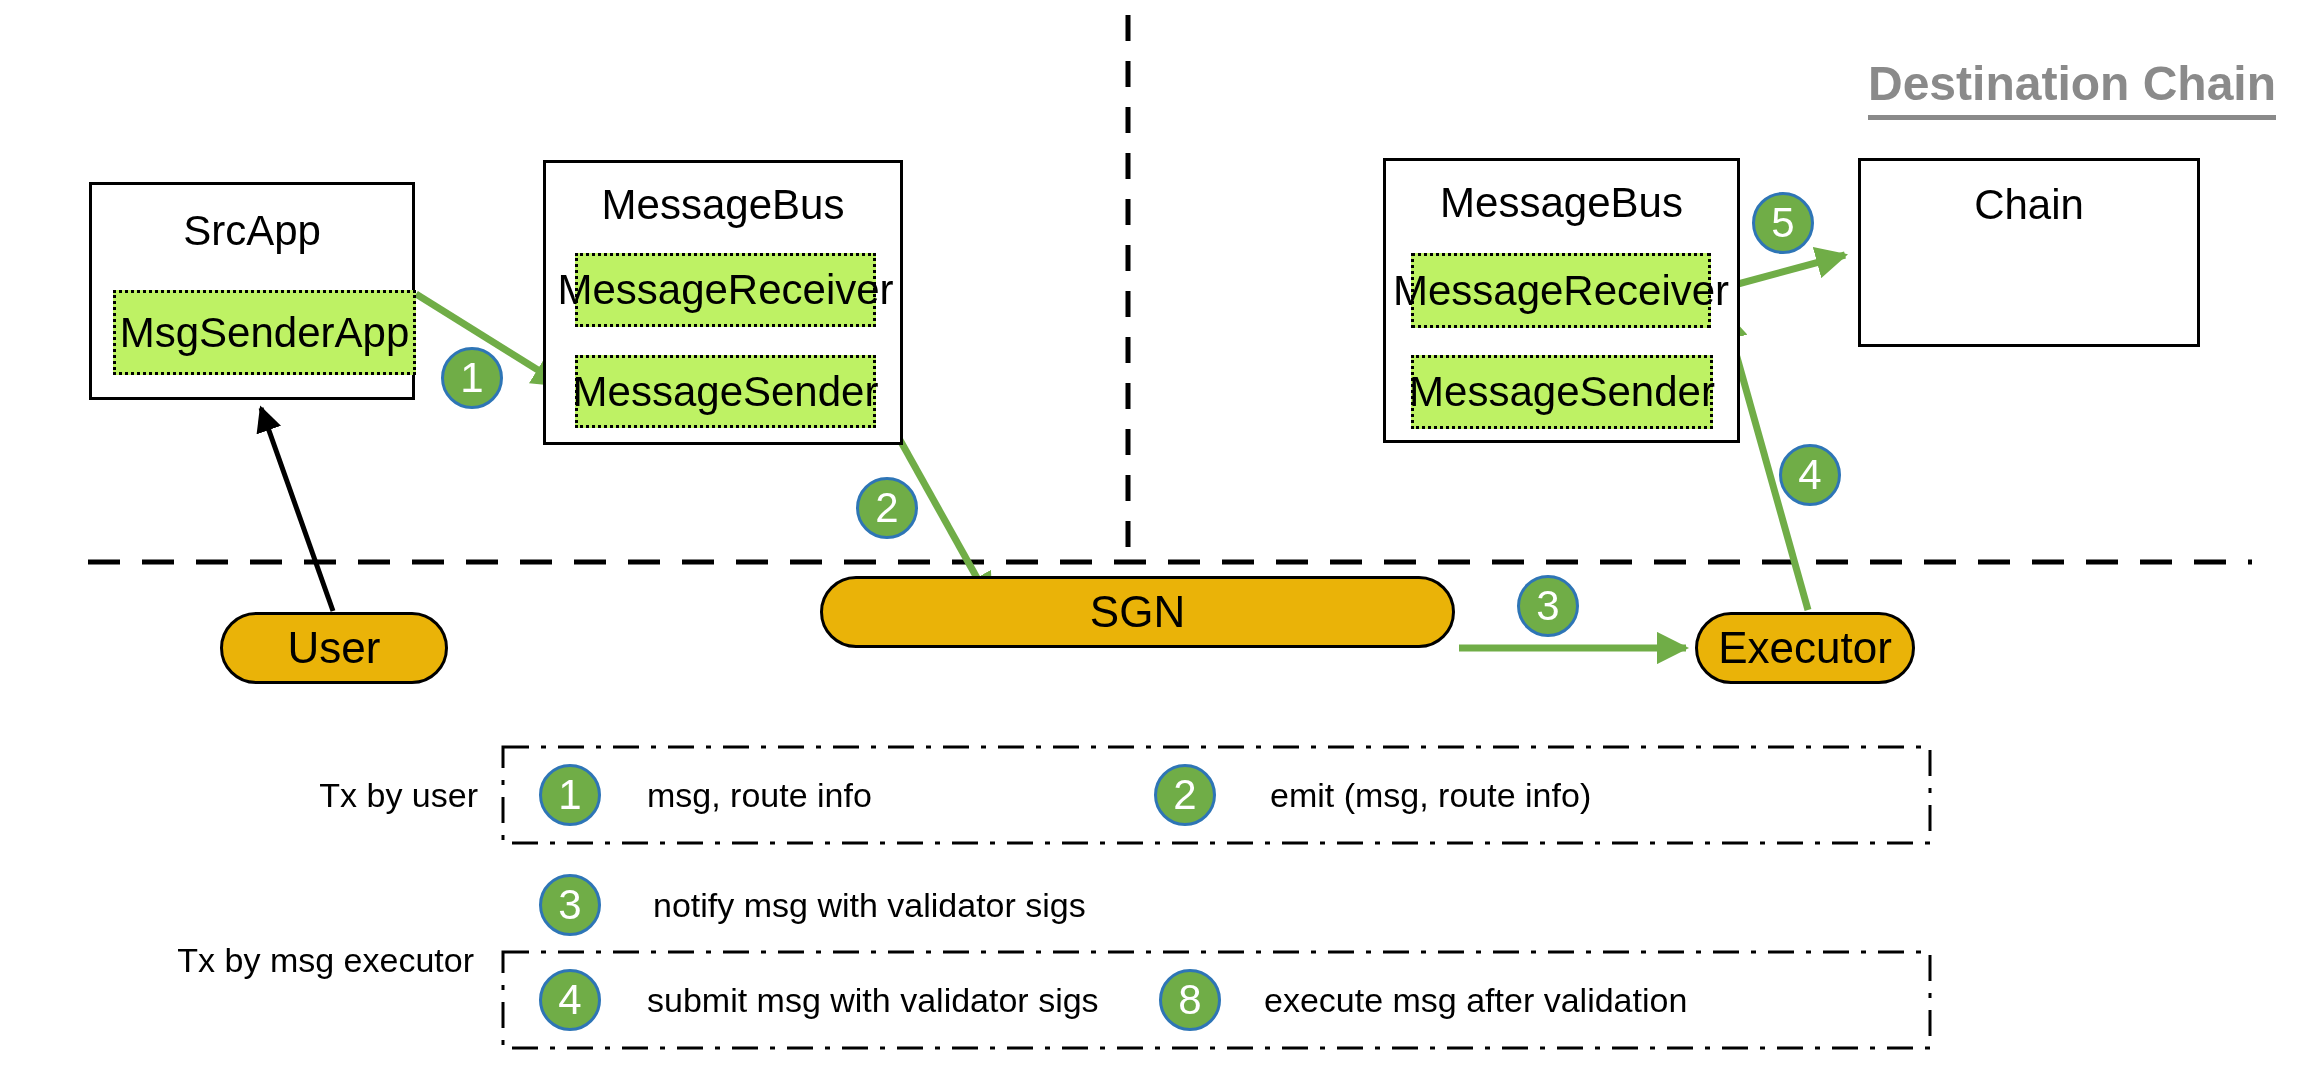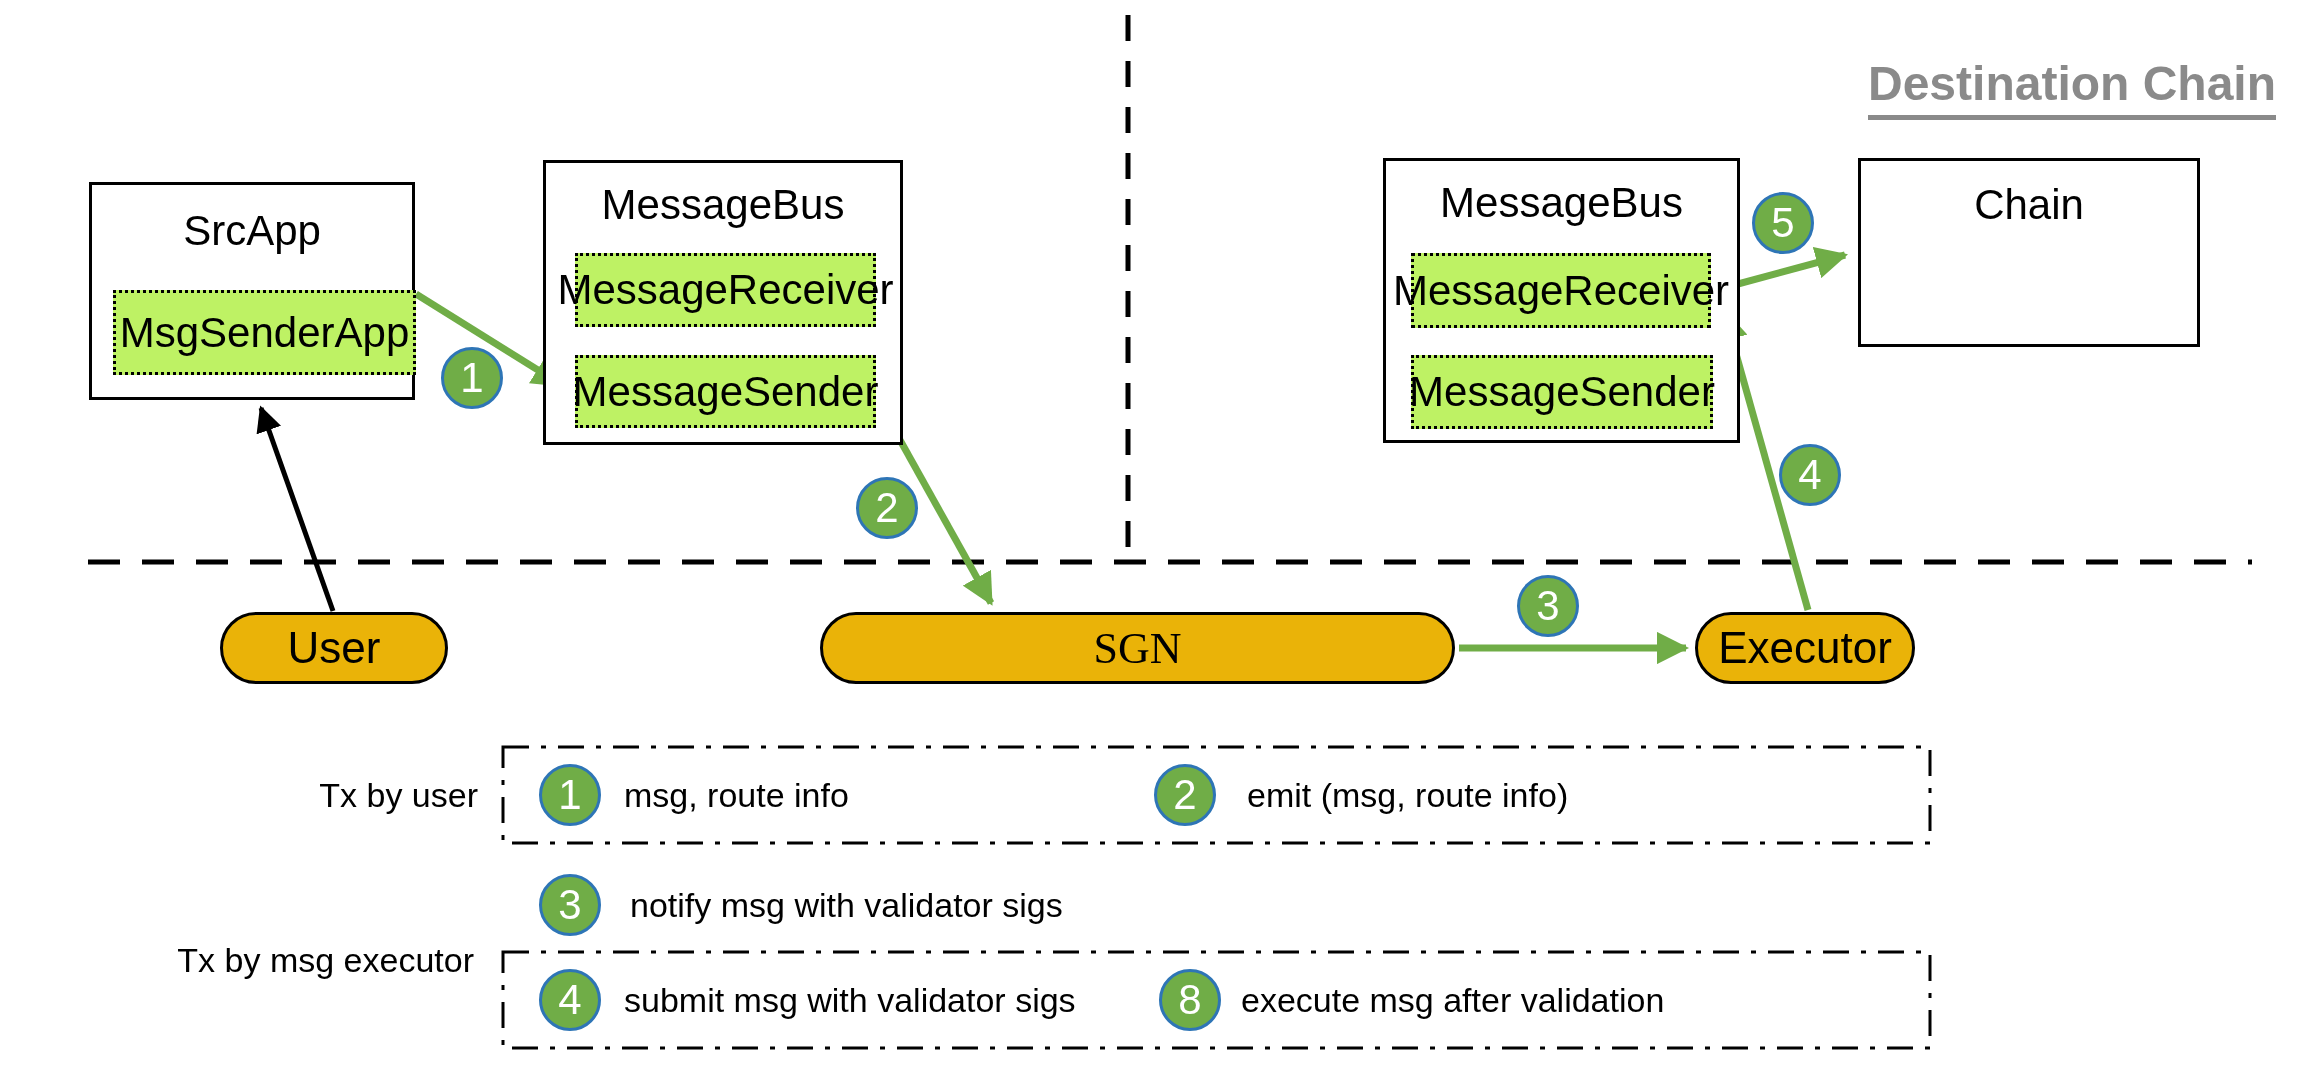--- a/index.html
+++ b/index.html
@@ -34,21 +34,21 @@
     position:absolute;width:62px;height:62px;border-radius:50%;
     background:#70ad47;border:3px solid #2e75b6;box-sizing:border-box;
     color:#fff;font-size:42px;display:flex;align-items:center;justify-content:center;
   }
   .legend-label{
     position:absolute;font-size:34px;text-align:right;color:#000;
     display:flex;align-items:center;justify-content:flex-end;height:62px;
   }
   .legend-text{
     position:absolute;font-size:34px;color:#000;height:62px;
-    display:flex;align-items:center;white-space:nowrap;
+    display:flex;align-items:center;white-space:nowrap;margin-left:23px;
   }
 </style>
 </head>
 <body>
 
 <div class="stage">
 
   <svg class="layer" viewBox="0 0 2304 1078">
     <defs>
       <marker id="ah-green" viewBox="0 0 10 10" refX="9" refY="5" markerWidth="4.6" markerHeight="4.6" orient="auto-start-reverse">
@@ -93,21 +93,21 @@
     <div class="node-title" style="top:18px;">MessageBus</div>
     <div class="dotted" style="left:25px;top:92px;width:300px;height:75px;">MessageReceiver</div>
     <div class="dotted" style="left:25px;top:194px;width:302px;height:74px;">MessageSender</div>
   </div>
 
   <div class="node" style="left:1858px;top:158px;width:342px;height:189px;">
     <div class="node-title" style="top:20px;">Chain</div>
   </div>
 
   <div class="pill" style="left:220px;top:612px;width:228px;height:72px;">User</div>
-  <div class="pill" style="left:820px;top:612px;width:635px;height:72px;font-family:Liberation Serif, serif;">SGN</div>
+  <div class="pill" style="left:820px;top:576px;width:635px;height:72px;">SGN</div>
   <div class="pill" style="left:1695px;top:612px;width:220px;height:72px;">Executor</div>
 
   <div class="badge" style="left:441px;top:347px;">1</div>
   <div class="badge" style="left:856px;top:477px;">2</div>
   <div class="badge" style="left:1517px;top:575px;">3</div>
   <div class="badge" style="left:1779px;top:444px;">4</div>
   <div class="badge" style="left:1752px;top:192px;">5</div>
 
   <div class="legend-label" style="left:170px;top:764px;width:308px;">Tx by user</div>
   <div class="badge" style="left:539px;top:764px;">1</div>

